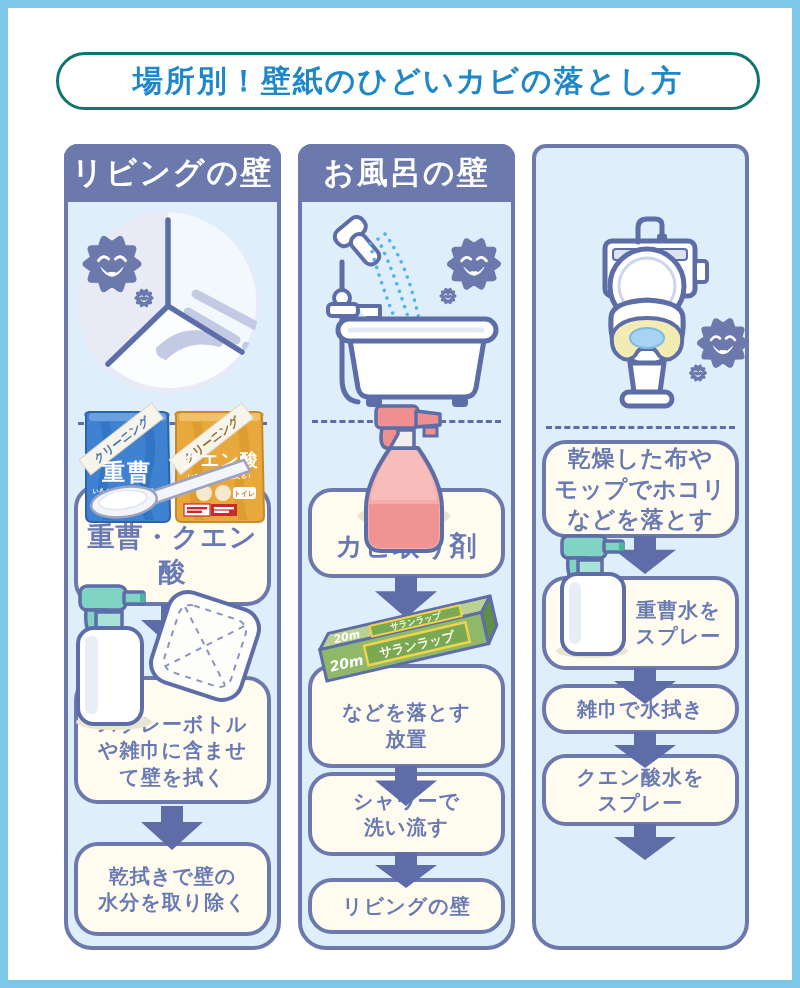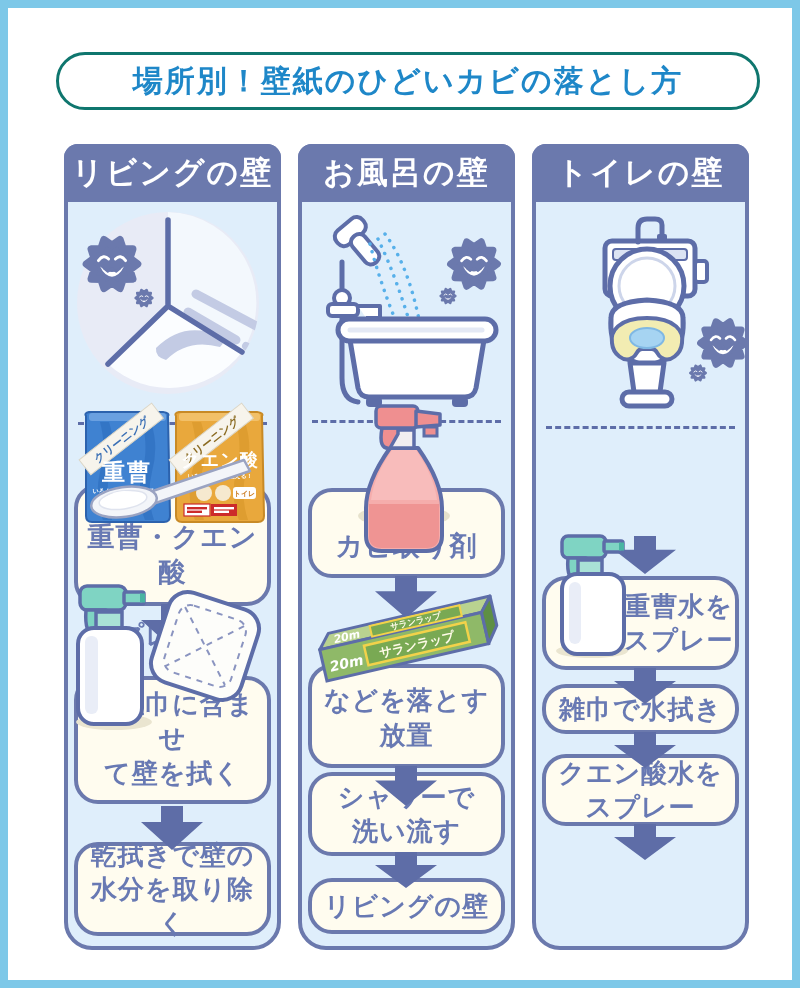--- a/index.html
+++ b/index.html
@@ -17,21 +17,21 @@
     background:#dfeefb; border:4px solid #6b79ad; border-radius:14px 14px 28px 28px; }
   .col-living { left:56px; } .col-bath { left:290px; } .col-toilet { left:524px; }
 
   .col-header { position:absolute; top:-4px; left:-4px; right:-4px; height:58px;
     background:#6b79ad; border-radius:14px 14px 0 0; display:flex; align-items:center;
     justify-content:center; color:#fff; font-size:31px; font-weight:bold; letter-spacing:2px; z-index:4; }
 
   .step { position:absolute; background:#fffcef; border:4px solid #6b79ad; border-radius:24px;
     color:#6879b3; font-weight:bold; text-align:center; white-space:pre-line;
     display:flex; align-items:center; justify-content:center;
-    font-size:26px; line-height:1.32; letter-spacing:1px; z-index:1; }
+    font-size:20px; line-height:1.32; letter-spacing:1px; z-index:1; }
   .arrow { position:absolute; z-index:2; }
   .illus { position:absolute; z-index:3; overflow:visible; }
   .dashed { position:absolute; left:10px; right:10px; border-top:3px dashed #5d6da8; z-index:0; }
 
   
   .l-illus-wall { left:2px; top:58px; }
   .l-dash  { top:274px; }
   .l-illus-bags { left:12px; top:252px; }
   .l-step1 { left:6px; top:336px; width:197px; height:122px; align-items:flex-end; padding-bottom:12px; font-size:27px; }
   .l-arrow1 { left:73px; top:456px; }
@@ -299,23 +299,20 @@
     <svg class="arrow b-arrow3" width="62" height="36" viewBox="0 0 62 44" preserveAspectRatio="none">
         <use href="#down-arrow"></use>
       </svg>
 
     <div class="step b-step4">
       <span>リビングの壁</span>
     </div>
   </section>
 
   <section class="column col-toilet">
-    <div class="col-header">
-      <span>トイレの壁</span>
-    </div>
 
     <svg class="illus t-illus-toilet" width="204" height="212" viewBox="0 0 204 212">
       <g>
         <rect x="67" y="35" width="90" height="55" rx="7" fill="#fff" stroke="#5d6da8" stroke-width="5"></rect>
         <rect x="75" y="43" width="74" height="11" rx="3" fill="#dbe3f3" stroke="#5d6da8" stroke-width="2"></rect>
         <path d="M100,36 L100,22 Q100,13 109,13 L117,13 Q124,13 124,19 L124,30" stroke="#5d6da8" stroke-width="5" fill="none" stroke-linecap="round"></path>
         <rect x="119" y="28" width="10" height="7" rx="2" fill="#5d6da8"></rect>
         <rect x="157" y="55" width="12" height="21" rx="3" fill="#fff" stroke="#5d6da8" stroke-width="4"></rect>
         <ellipse cx="109" cy="80" rx="37" ry="37" fill="#fff" stroke="#5d6da8" stroke-width="5"></ellipse>
         <ellipse cx="109" cy="80" rx="28" ry="28" fill="none" stroke="#cdd5ea" stroke-width="3"></ellipse>
@@ -324,20 +321,25 @@
         <rect x="84" y="186" width="50" height="14" rx="7" fill="#fff" stroke="#5d6da8" stroke-width="5"></rect>
         <path d="M109,112 C138,112 146,126 144,137 C143,148 132,157 124,152 C118,149 120,143 114,143 L104,143 C98,143 100,149 94,152 C86,157 75,148 74,137 C72,126 80,112 109,112 Z" fill="#f2ecb2" stroke="#5d6da8" stroke-width="4" stroke-linejoin="round"></path>
         <ellipse cx="109" cy="132" rx="17" ry="10" fill="#a6d4f2" stroke="#7fb8e4" stroke-width="2"></ellipse>
       </g>
       <use href="#mold" transform="translate(185,137) scale(0.75)"></use>
       <use href="#mold" transform="translate(160,167) scale(0.26)"></use>
     </svg>
 
     <div class="dashed t-dash"></div>
 
+    <div class="step t-step1">
+      <span>乾燥した布や
+モップでホコリ
+などを落とす</span>
+    </div>
 
     <svg class="arrow t-arrow1" width="62" height="38" viewBox="0 0 62 44" preserveAspectRatio="none">
         <use href="#down-arrow"></use>
       </svg>
 
     <svg class="illus t-illus-bottle" width="84" height="126" viewBox="0 0 84 126">
       <ellipse cx="40" cy="117" rx="36" ry="7" fill="#eae5d0"></ellipse>
       <g>
         <rect x="10" y="2" width="44" height="22" rx="6" fill="#7fd4c3" stroke="#5d6da8" stroke-width="3.5"></rect>
         <rect x="52" y="7" width="19" height="11" rx="2" fill="#7fd4c3" stroke="#5d6da8" stroke-width="3.5"></rect>

